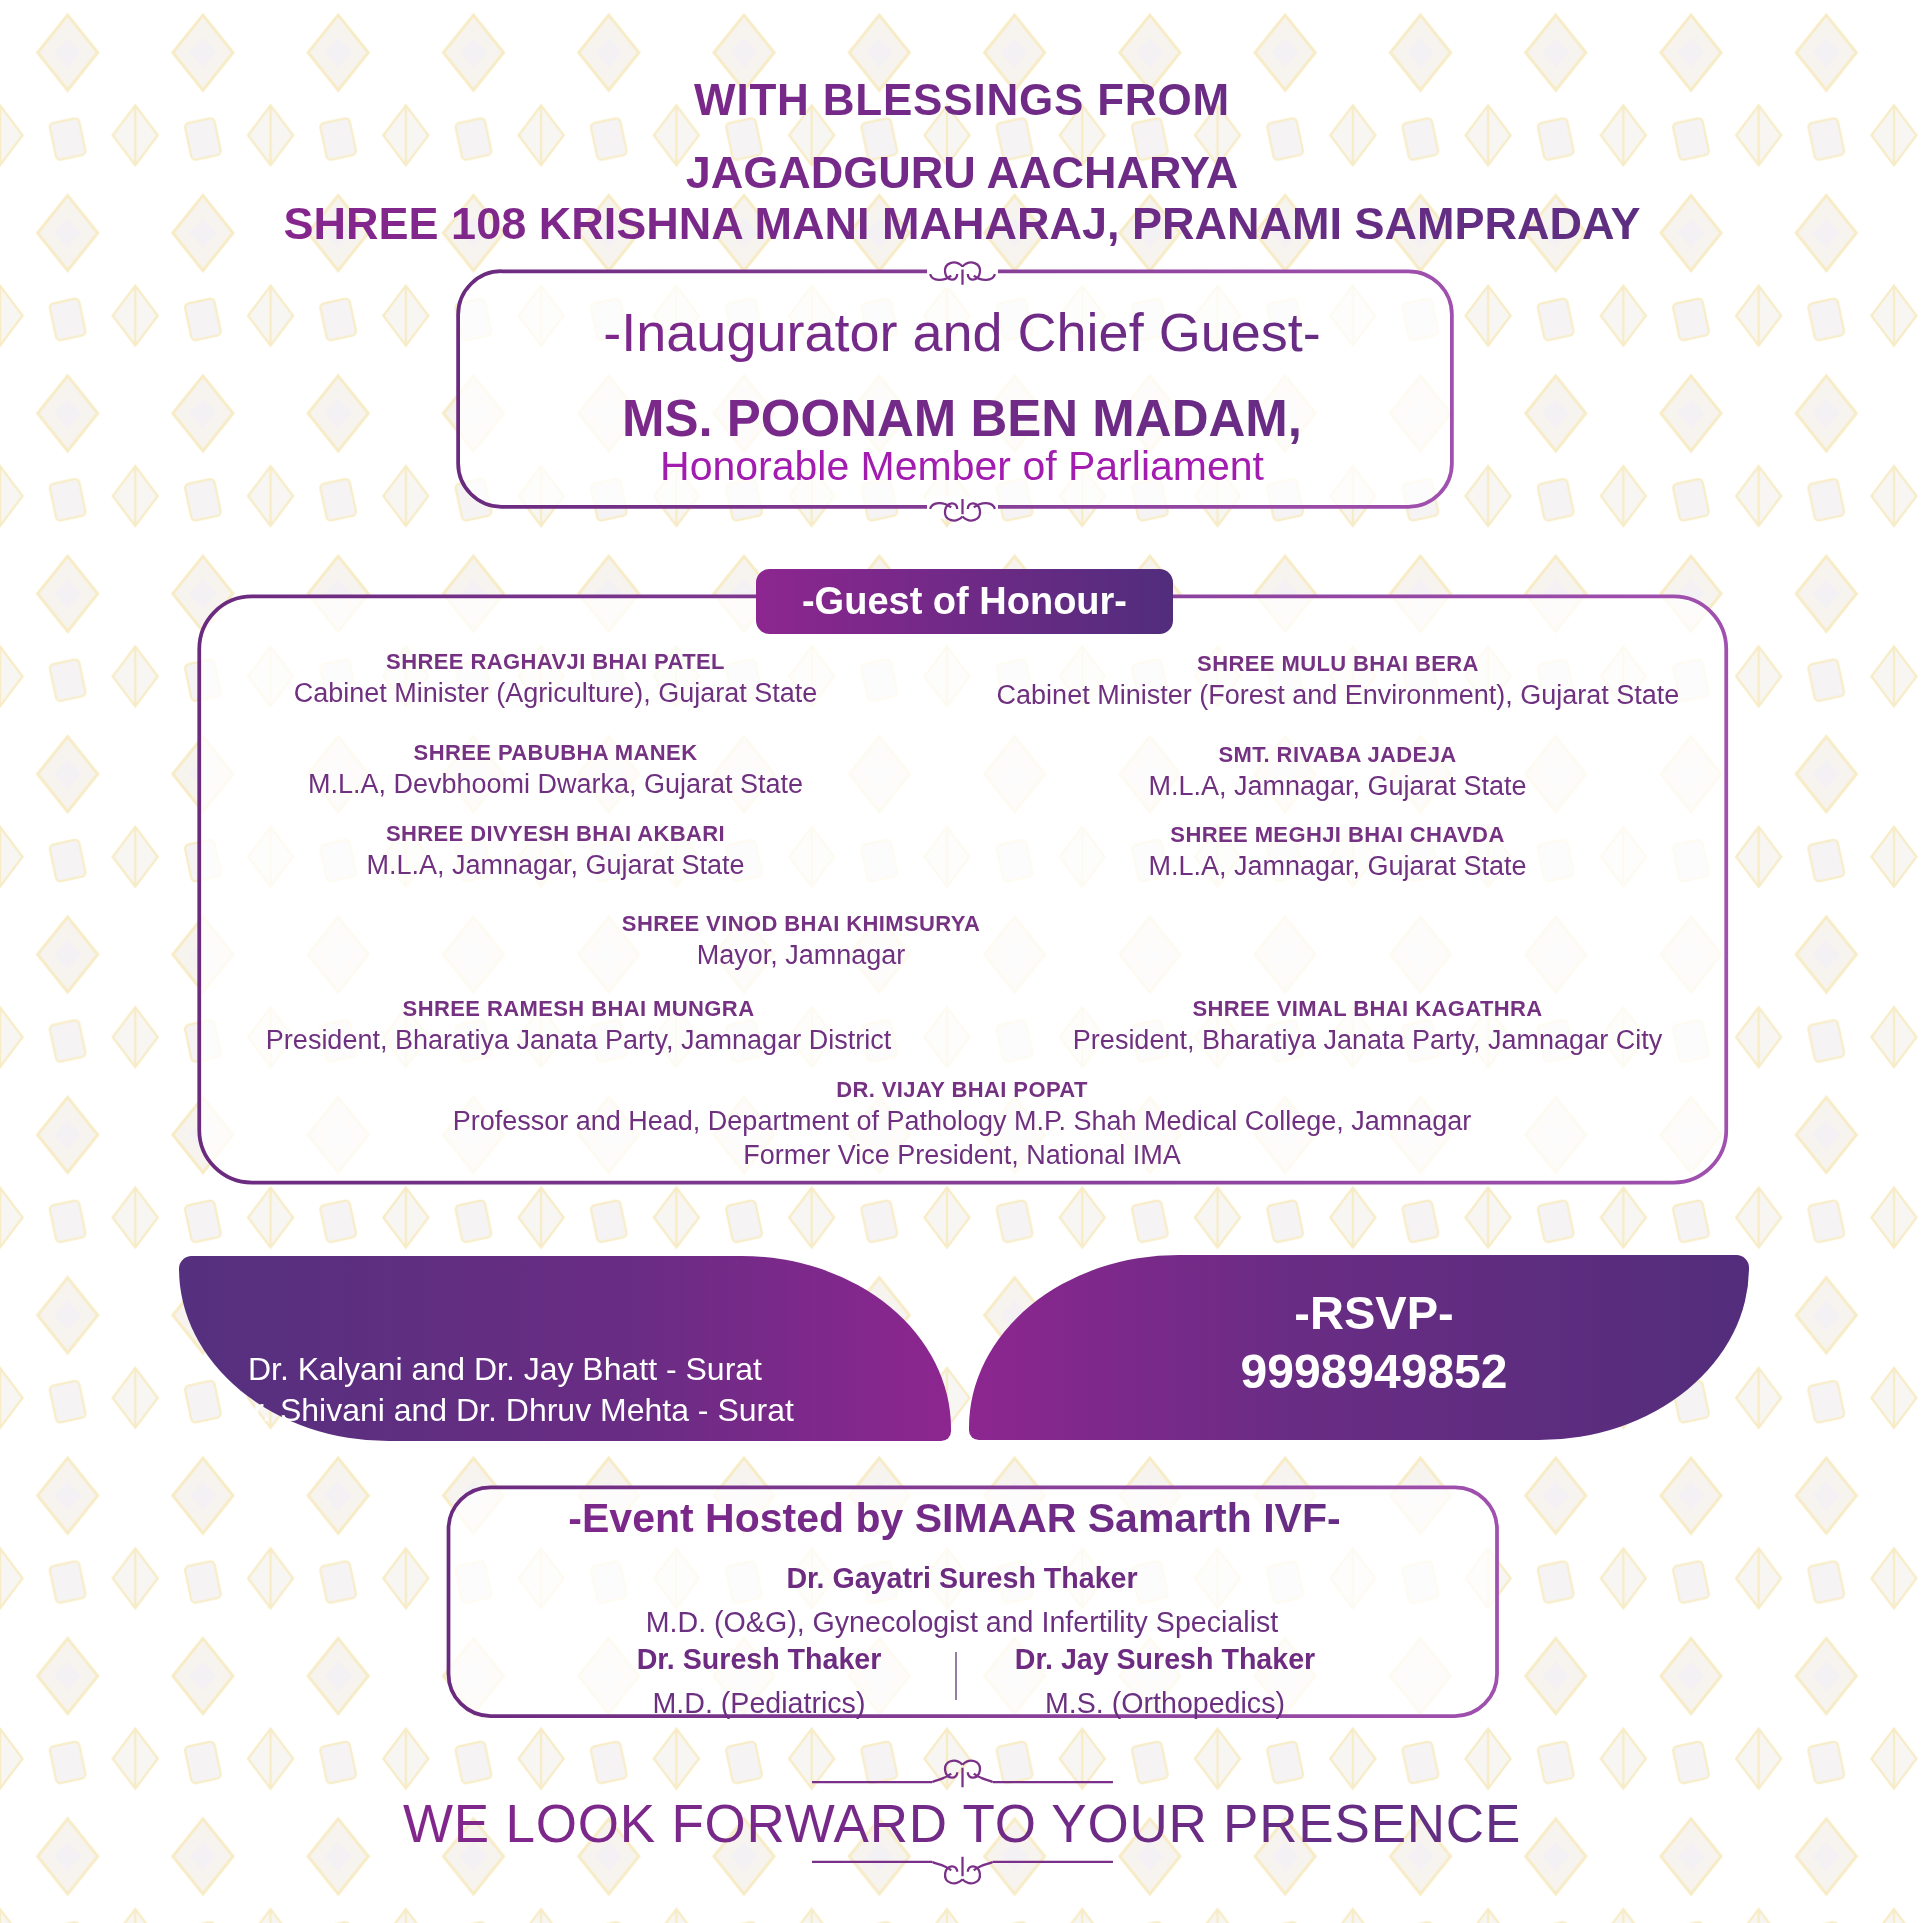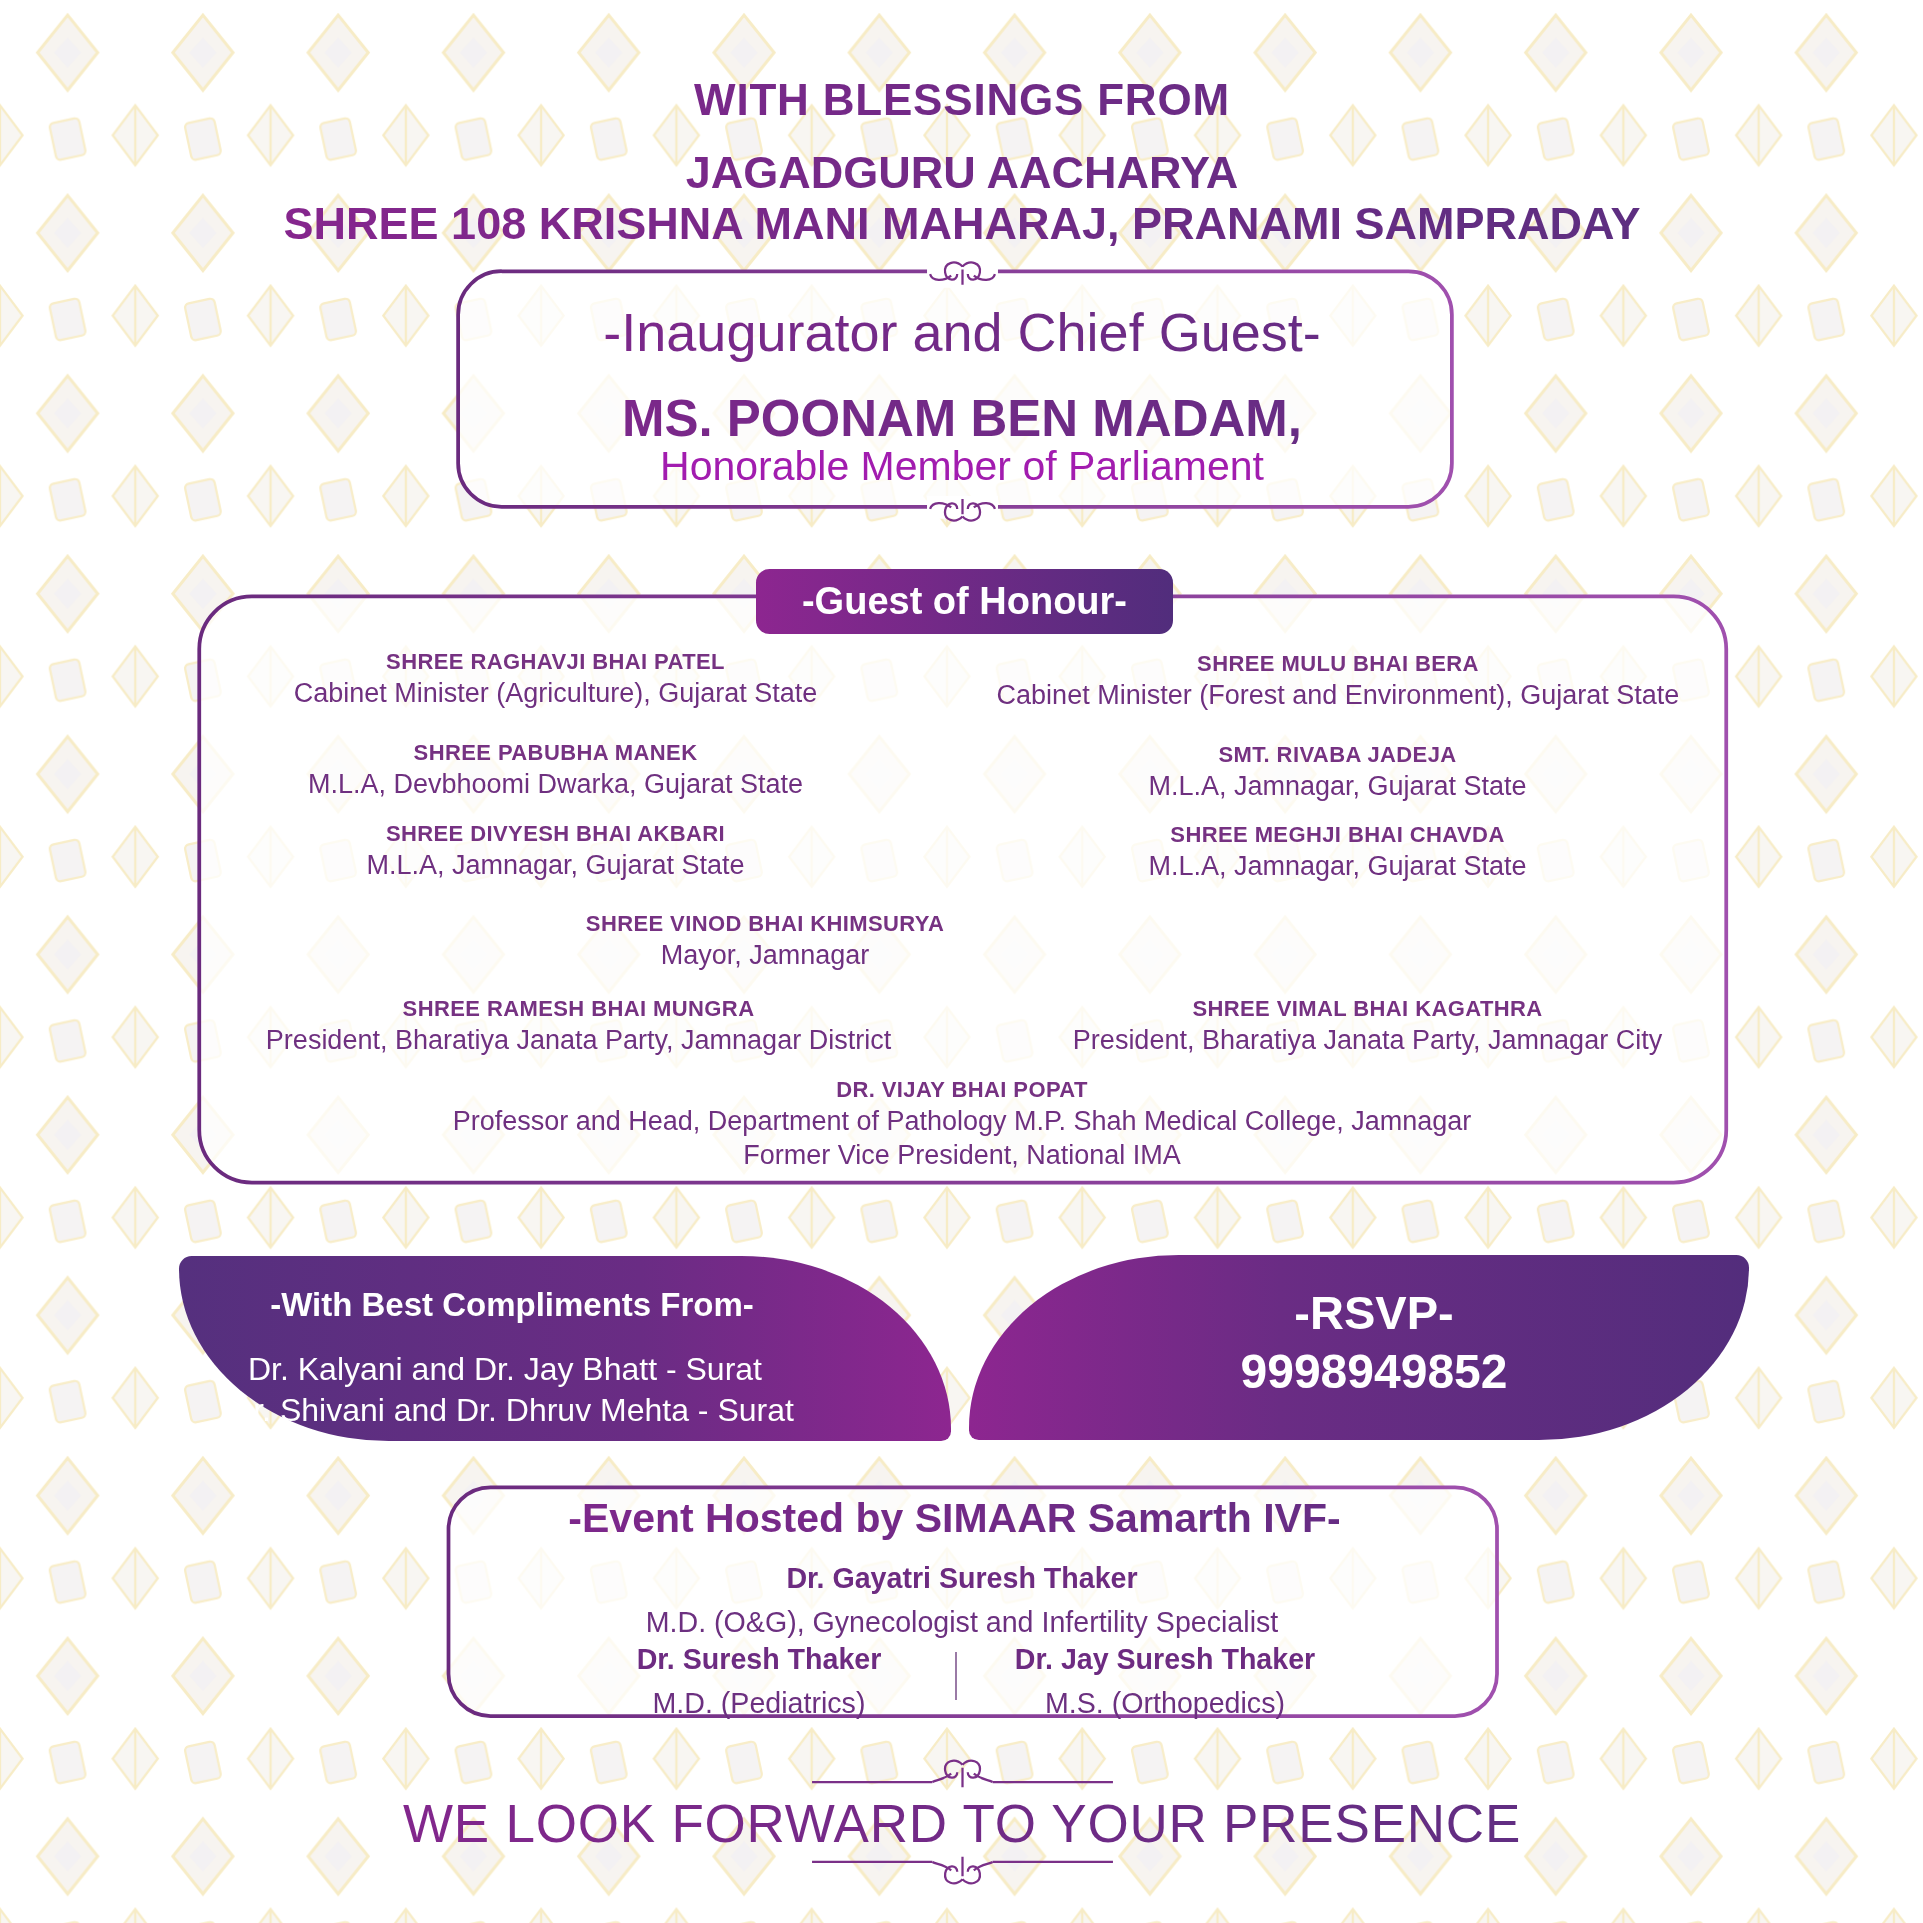--- a/index.html
+++ b/index.html
@@ -109,40 +109,39 @@
   <div class="r">M.L.A, Jamnagar, Gujarat State</div>
 </div>
 <div class="guest" style="left:225px;width:661px;top:821px;z-index:2;">
   <div class="n">SHREE DIVYESH BHAI AKBARI</div>
   <div class="r">M.L.A, Jamnagar, Gujarat State</div>
 </div>
 <div class="guest" style="left:1022px;width:631px;top:822px;z-index:2;">
   <div class="n">SHREE MEGHJI BHAI CHAVDA</div>
   <div class="r">M.L.A, Jamnagar, Gujarat State</div>
 </div>
-<div class="guest" style="left:0;width:1530px;top:911px;z-index:2;">
+<div class="guest" style="left:0;width:1530px;top:911px;z-index:2;padding-left:36px;">
   <div class="n">SHREE VINOD BHAI KHIMSURYA</div>
   <div class="r">Mayor, Jamnagar</div>
 </div>
 <div class="guest" style="left:218px;width:721px;top:996px;z-index:2;">
   <div class="n">SHREE RAMESH BHAI MUNGRA</div>
   <div class="r">President, Bharatiya Janata Party, Jamnagar District</div>
 </div>
 <div class="guest" style="left:1022px;width:691px;top:996px;z-index:2;">
   <div class="n">SHREE VIMAL BHAI KAGATHRA</div>
   <div class="r">President, Bharatiya Janata Party, Jamnagar City</div>
 </div>
 <div class="guest" style="left:0;width:1924px;top:1077px;z-index:2;">
   <div class="n">DR. VIJAY BHAI POPAT</div>
   <div class="r">Professor and Head, Department of Pathology M.P. Shah Medical College, Jamnagar</div>
   <div class="r">Former Vice President, National IMA</div>
 </div>
 
 <div class="panel panel-left" style="z-index:2;">
-  <div class="pl-title" style="left:-53px;">-With Best Compliments From-</div>
   <div class="pl-line" style="top:75px;left:-60px;">Dr. Kalyani and Dr. Jay Bhatt - Surat</div>
   <div class="pl-line" style="top:116px;left:-53px;">Dr. Shivani and Dr. Dhruv Mehta - Surat</div>
 </div>
 
 <div class="panel panel-right" style="z-index:2;">
   <div class="pr-title" style="left:15px;">-RSVP-</div>
   <div class="pr-num" style="left:15px;">9998949852</div>
 </div>
 
 <svg class="abs" style="left:445px;top:1485px;z-index:1;" width="1057" height="234" viewBox="0 0 1406 312">

